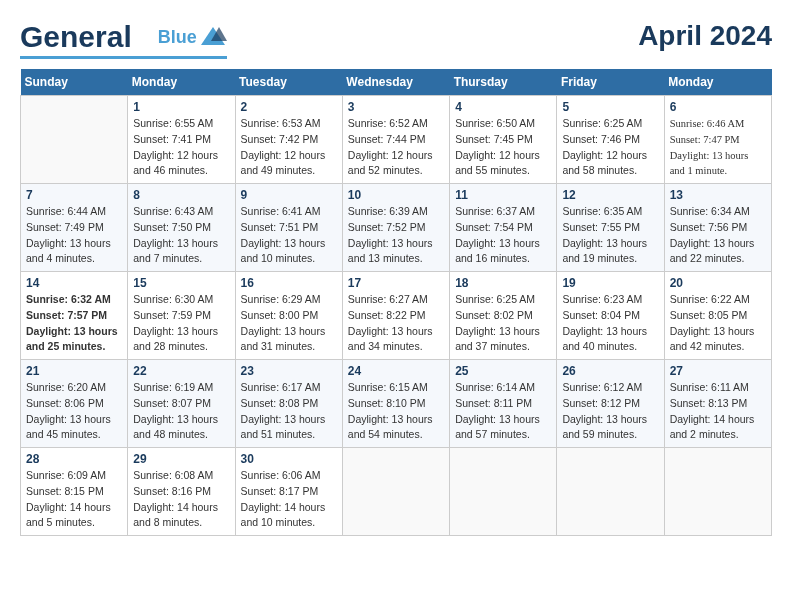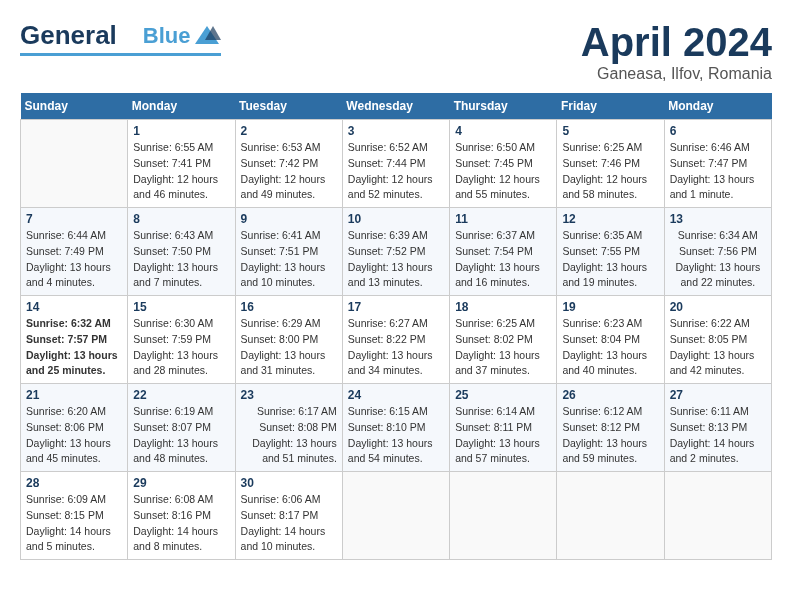--- a/index.html
+++ b/index.html
@@ -24,21 +24,21 @@
     .logo-underline {
       width: 100%;
       height: 3px;
       background: #4a9fd4;
       margin-top: 2px;
     }
     .title-section {
       text-align: right;
     }
     .month-title {
-      font-size: 40px;
+      font-size: 28px;
       font-weight: bold;
       color: #1a3a5c;
     }
     .location {
       font-size: 16px;
       color: #555;
     }
     table {
       width: 100%;
       border-collapse: collapse;
@@ -80,32 +80,31 @@
     .empty-cell {
       background-color: #f9f9f9 !important;
     }
   </style>
 </head>
 <body>
 
 <div class="header">
   <div class="logo">
     <div style="display:flex; align-items:center; gap:0">
-      <span style="font-size:26px; font-weight:bold; color:#1a3a5c;">General</span>
-      <span style="font-size:22px; font-weight:bold; color:#4a9fd4;padding-left:26px;">Blue</span>
+      <span style="font-size:30px; font-weight:bold; color:#1a3a5c;">General</span>
+      <span style="font-size:18px; font-weight:bold; color:#4a9fd4;padding-left:26px;">Blue</span>
       <svg width="28" height="28" viewBox="0 0 28 28" style="margin-left:2px">
         <polygon points="14,4 26,22 2,22" fill="#4a9fd4"></polygon>
         <polygon points="20,4 28,18 12,18" fill="#1a3a5c" opacity="0.7"></polygon>
       </svg>
     </div>
     <div class="logo-underline"></div>
   </div>
   <div class="title-section">
     <div class="month-title">April 2024</div>
-    <div class="location">Ganeasa, Ilfov, Romania</div>
   </div>
 </div>
 
 <table>
   <thead>
     <tr>
     <th>Sunday</th>
         <th>Monday</th>
         <th>Tuesday</th>
         <th>Wednesday</th>
@@ -147,21 +146,21 @@
         </td>
         <td>
           <span class="day-number">5</span>
           <div class="day-info" style="white-space: pre-line;">Sunrise: 6:25 AM
 Sunset: 7:46 PM
 Daylight: 12 hours
 and 58 minutes.</div>
         </td>
         <td>
           <span class="day-number">6</span>
-          <div class="day-info" style="white-space: pre-line;">Sunrise: 6:46 AM
+          <div class="day-info" style="white-space: pre-line; font-family: Liberation Serif, serif;">Sunrise: 6:46 AM
 Sunset: 7:47 PM
 Daylight: 13 hours
 and 1 minute.</div>
         </td>
       </tr>
       <tr>
         <td>
           <span class="day-number">7</span>
           <div class="day-info" style="white-space: pre-line;">Sunrise: 6:44 AM
 Sunset: 7:49 PM
@@ -198,21 +197,21 @@
         </td>
         <td>
           <span class="day-number">12</span>
           <div class="day-info" style="white-space: pre-line;">Sunrise: 6:35 AM
 Sunset: 7:55 PM
 Daylight: 13 hours
 and 19 minutes.</div>
         </td>
         <td>
           <span class="day-number">13</span>
-          <div class="day-info" style="white-space: pre-line; text-align: center;">Sunrise: 6:34 AM
+          <div class="day-info" style="white-space: pre-line;">Sunrise: 6:34 AM
 Sunset: 7:56 PM
 Daylight: 13 hours
 and 22 minutes.</div>
         </td>
       </tr>
       <tr>
         <td>
           <span class="day-number">14</span>
           <div class="day-info" style="white-space: pre-line; font-weight: bold;">Sunrise: 6:32 AM
 Sunset: 7:57 PM
@@ -272,21 +271,21 @@
         </td>
         <td>
           <span class="day-number">22</span>
           <div class="day-info" style="white-space: pre-line;">Sunrise: 6:19 AM
 Sunset: 8:07 PM
 Daylight: 13 hours
 and 48 minutes.</div>
         </td>
         <td>
           <span class="day-number">23</span>
-          <div class="day-info" style="white-space: pre-line; text-align: right;">Sunrise: 6:17 AM
+          <div class="day-info" style="white-space: pre-line;">Sunrise: 6:17 AM
 Sunset: 8:08 PM
 Daylight: 13 hours
 and 51 minutes.</div>
         </td>
         <td>
           <span class="day-number">24</span>
           <div class="day-info" style="white-space: pre-line;">Sunrise: 6:15 AM
 Sunset: 8:10 PM
 Daylight: 13 hours
 and 54 minutes.</div>

